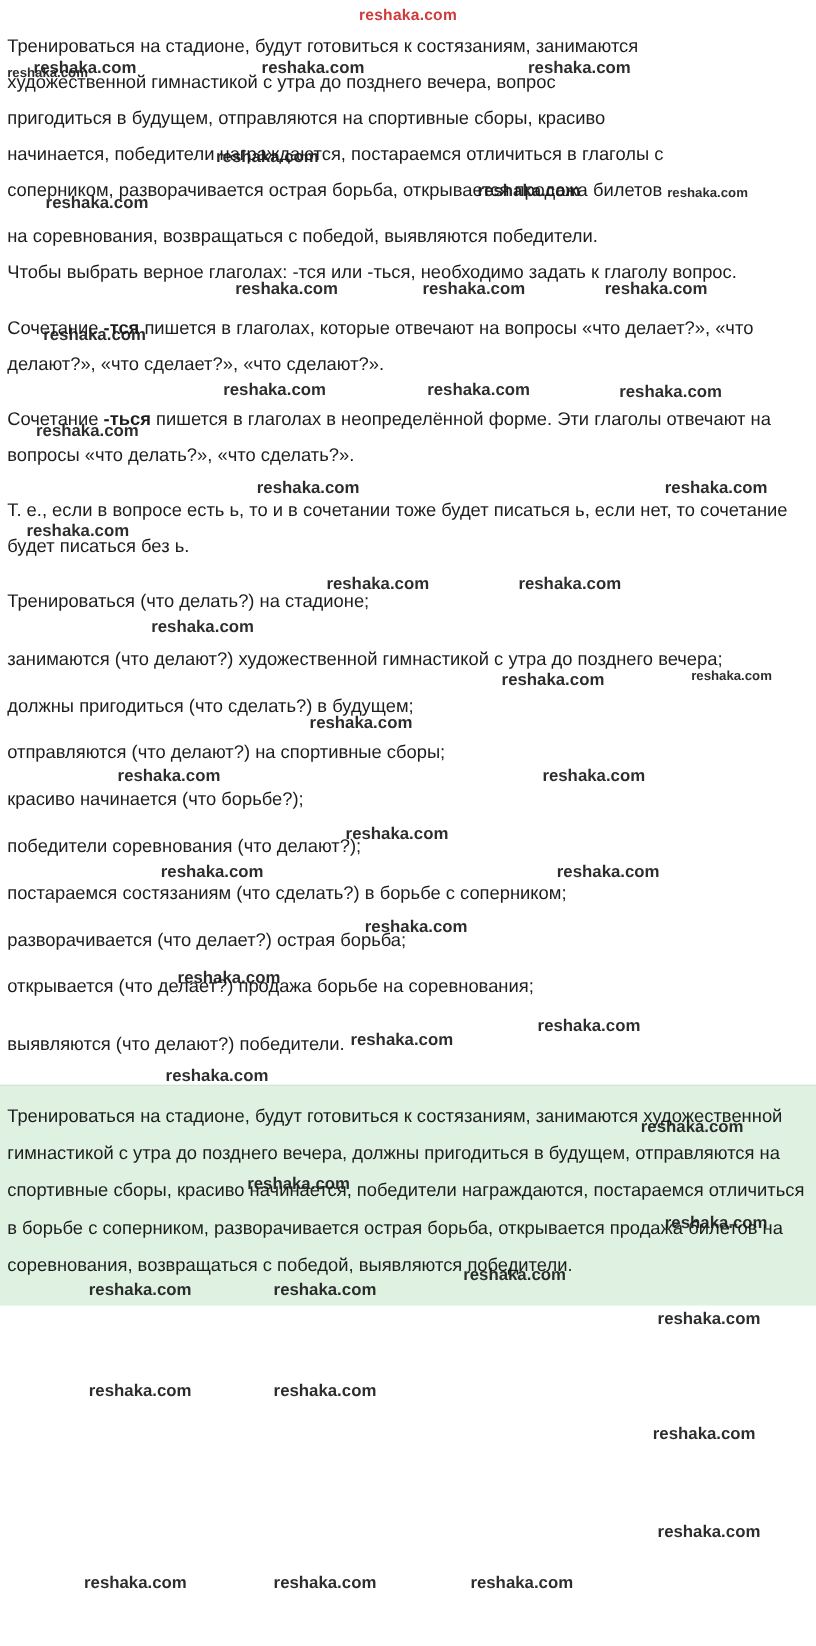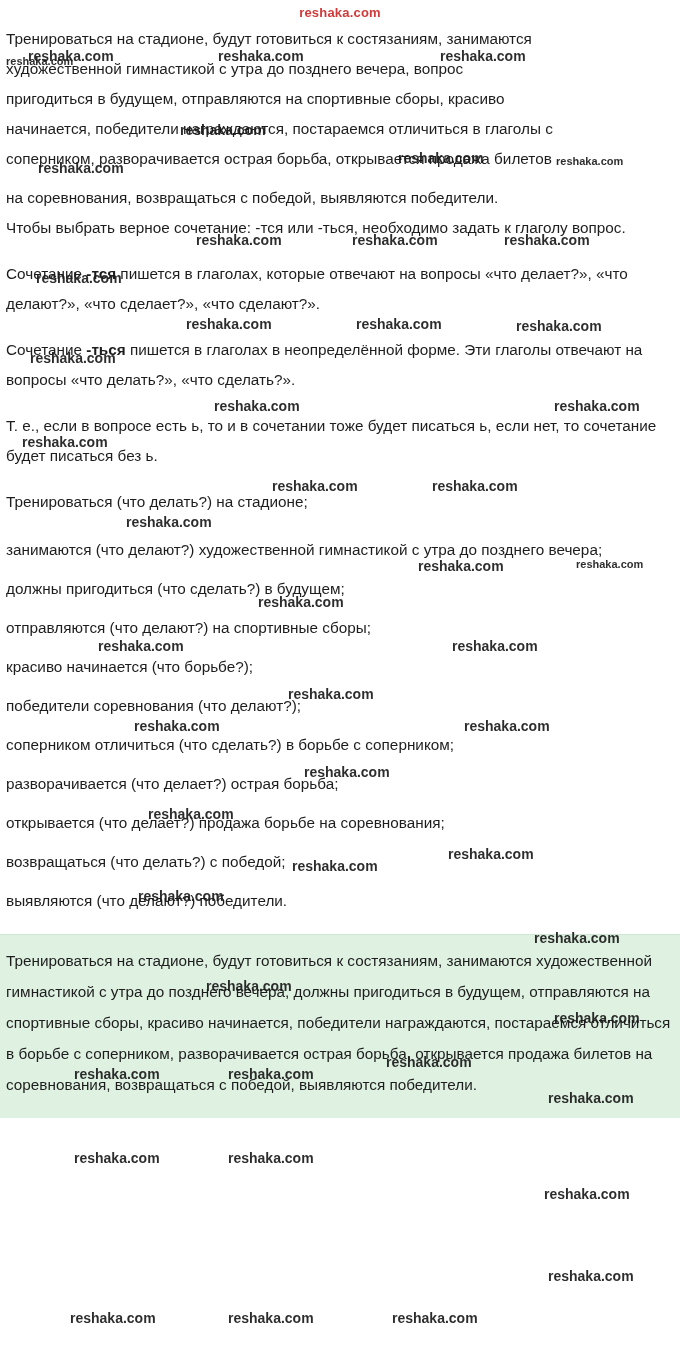--- a/index.html
+++ b/index.html
@@ -88,21 +88,21 @@
   <div class="content">
 
     <p class="para">Тренироваться на стадионе, будут готовиться к состязаниям, занимаются</p>
     <p class="para">художественной гимнастикой с утра до позднего вечера, вопрос</p>
     <p class="para">пригодиться в будущем, отправляются на спортивные сборы, красиво</p>
     <p class="para">начинается, победители награждаются, постараемся отличиться в глаголы с</p>
     <p class="para">соперником, разворачивается острая борьба, открывается продажа билетов</p>
     <div class="gap-s"></div>
     <p class="para">на соревнования, возвращаться с победой, выявляются победители.</p>
 
-    <p class="para">Чтобы выбрать верное сочетание: -тся или -ться, необходимо задать к глаголу вопрос.</p>
+    <p class="para">Чтобы выбрать верное глаголах: -тся или -ться, необходимо задать к глаголу вопрос.</p>
 
     <div class="gap-m"></div>
 
     <p class="para">
       <span>Сочетание </span><span class="b">-тся</span><span> пишется в глаголах, которые отвечают на вопросы «что делает?», «что делают?», «что сделает?», «что сделают?».</span>
     </p>
 
     <div class="gap-m"></div>
 
     <p class="para">
@@ -121,27 +121,26 @@
     <p class="para">занимаются (что делают?) художественной гимнастикой с утра до позднего вечера;</p>
     <div class="gap-s"></div>
     <p class="para">должны пригодиться (что сделать?) в будущем;</p>
     <div class="gap-s"></div>
     <p class="para">отправляются (что делают?) на спортивные сборы;</p>
     <div class="gap-s"></div>
     <p class="para">красиво начинается (что борьбе?);</p>
     <div class="gap-s"></div>
     <p class="para">победители соревнования (что делают?);</p>
     <div class="gap-s"></div>
-    <p class="para">соперником отличиться (что сделать?) в борьбе с соперником;</p>
+    <p class="para">постараемся состязаниям (что сделать?) в борьбе с соперником;</p>
     <div class="gap-s"></div>
     <p class="para">разворачивается (что делает?) острая борьба;</p>
     <div class="gap-s"></div>
     <p class="para">открывается (что делает?) продажа борьбе на соревнования;</p>
     <div class="gap-s"></div>
-    <p class="para">возвращаться (что делать?) с победой;</p>
     <div class="gap-s"></div>
     <p class="para">выявляются (что делают?) победители.</p>
   </div>
 
   <div class="answer">
     <p>Тренироваться на стадионе, будут готовиться к состязаниям, занимаются художественной гимнастикой с утра до позднего вечера, должны пригодиться в будущем, отправляются на спортивные сборы, красиво начинается, победители награждаются, постараемся отличиться в борьбе с соперником, разворачивается острая борьба, открывается продажа билетов на соревнования, возвращаться с победой, выявляются победители.</p>
   </div>
 
   <div class="wm-layer">
       <span class="wm lg" style="left: 28px; top: 48px;">reshaka.com</span>

